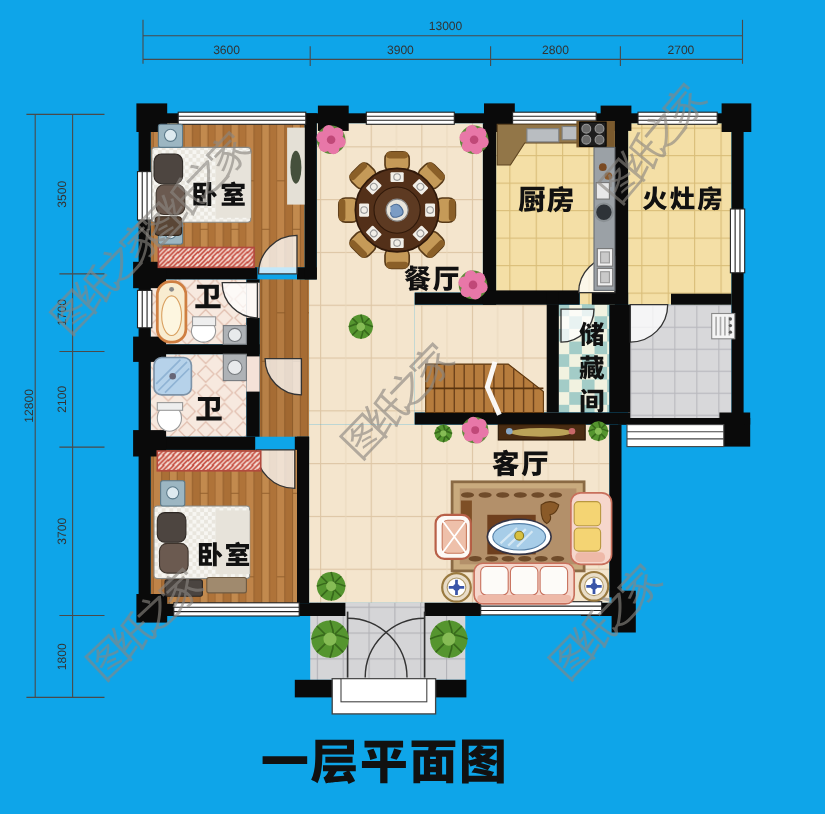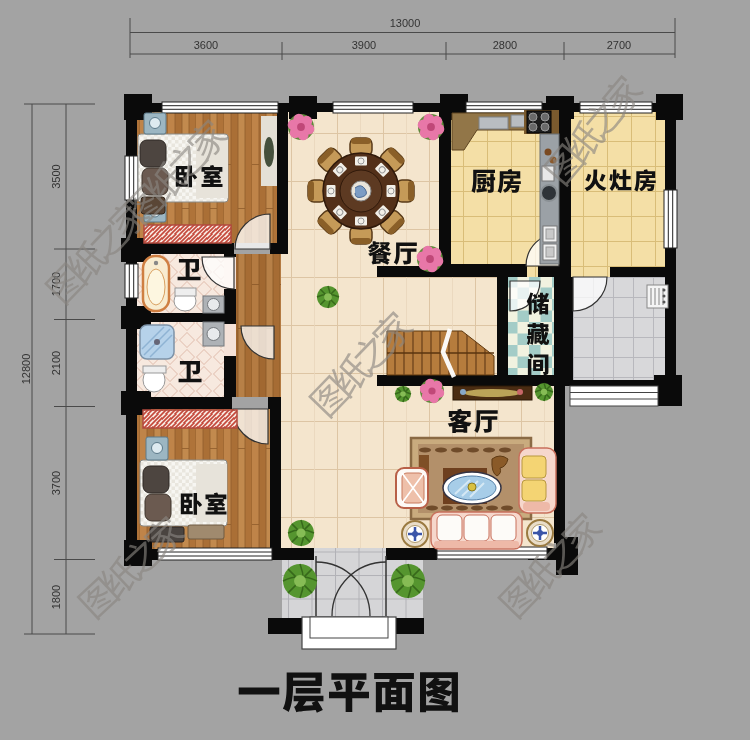--- a/index.html
+++ b/index.html
@@ -1,15 +1,15 @@
 <!DOCTYPE html>
 <html><head><meta charset="utf-8">
 <style>
 html,body{margin:0;padding:0;background:#fff;}
-#page{position:relative;width:750px;height:740px;background:#a3a3a3;overflow:hidden;
+#page{position:relative;width:750px;height:740px;background:#0ea5e9;overflow:hidden;
   font-family:"Liberation Sans",sans-serif;}
 </style></head>
 <body>
 <div id="page">
 <svg width="750" height="740" viewBox="0 0 750 740" xmlns="http://www.w3.org/2000/svg">
 <defs>
 
 <pattern id="woodV" width="28" height="120" patternUnits="userSpaceOnUse">
  <rect width="28" height="120" fill="#bc8146"></rect>
  <rect x="0" width="7" height="120" fill="#bf8449"></rect>

